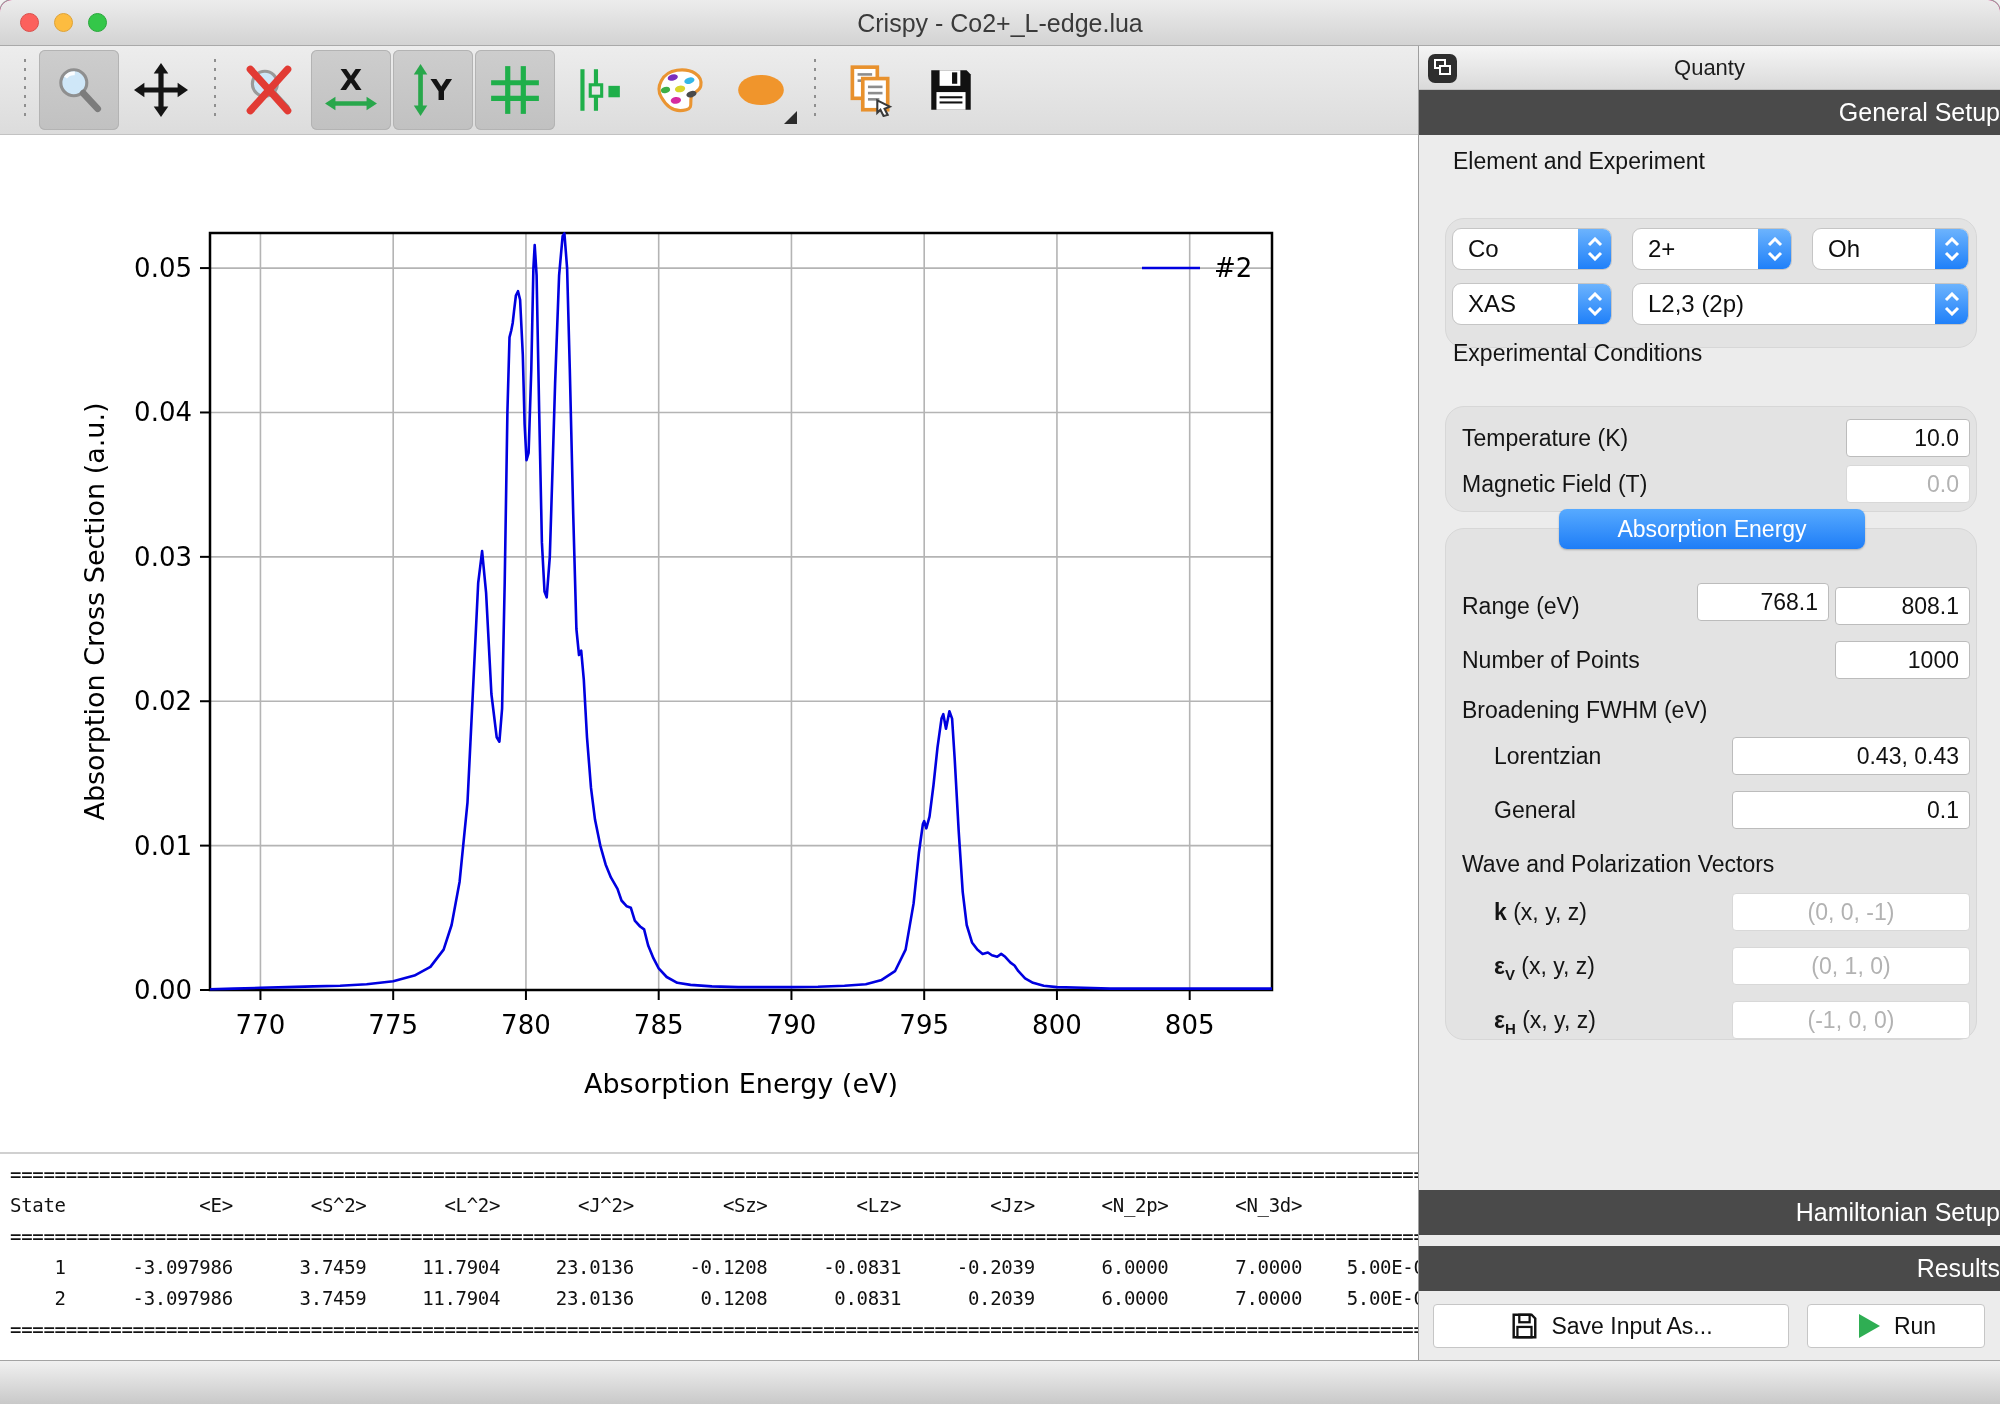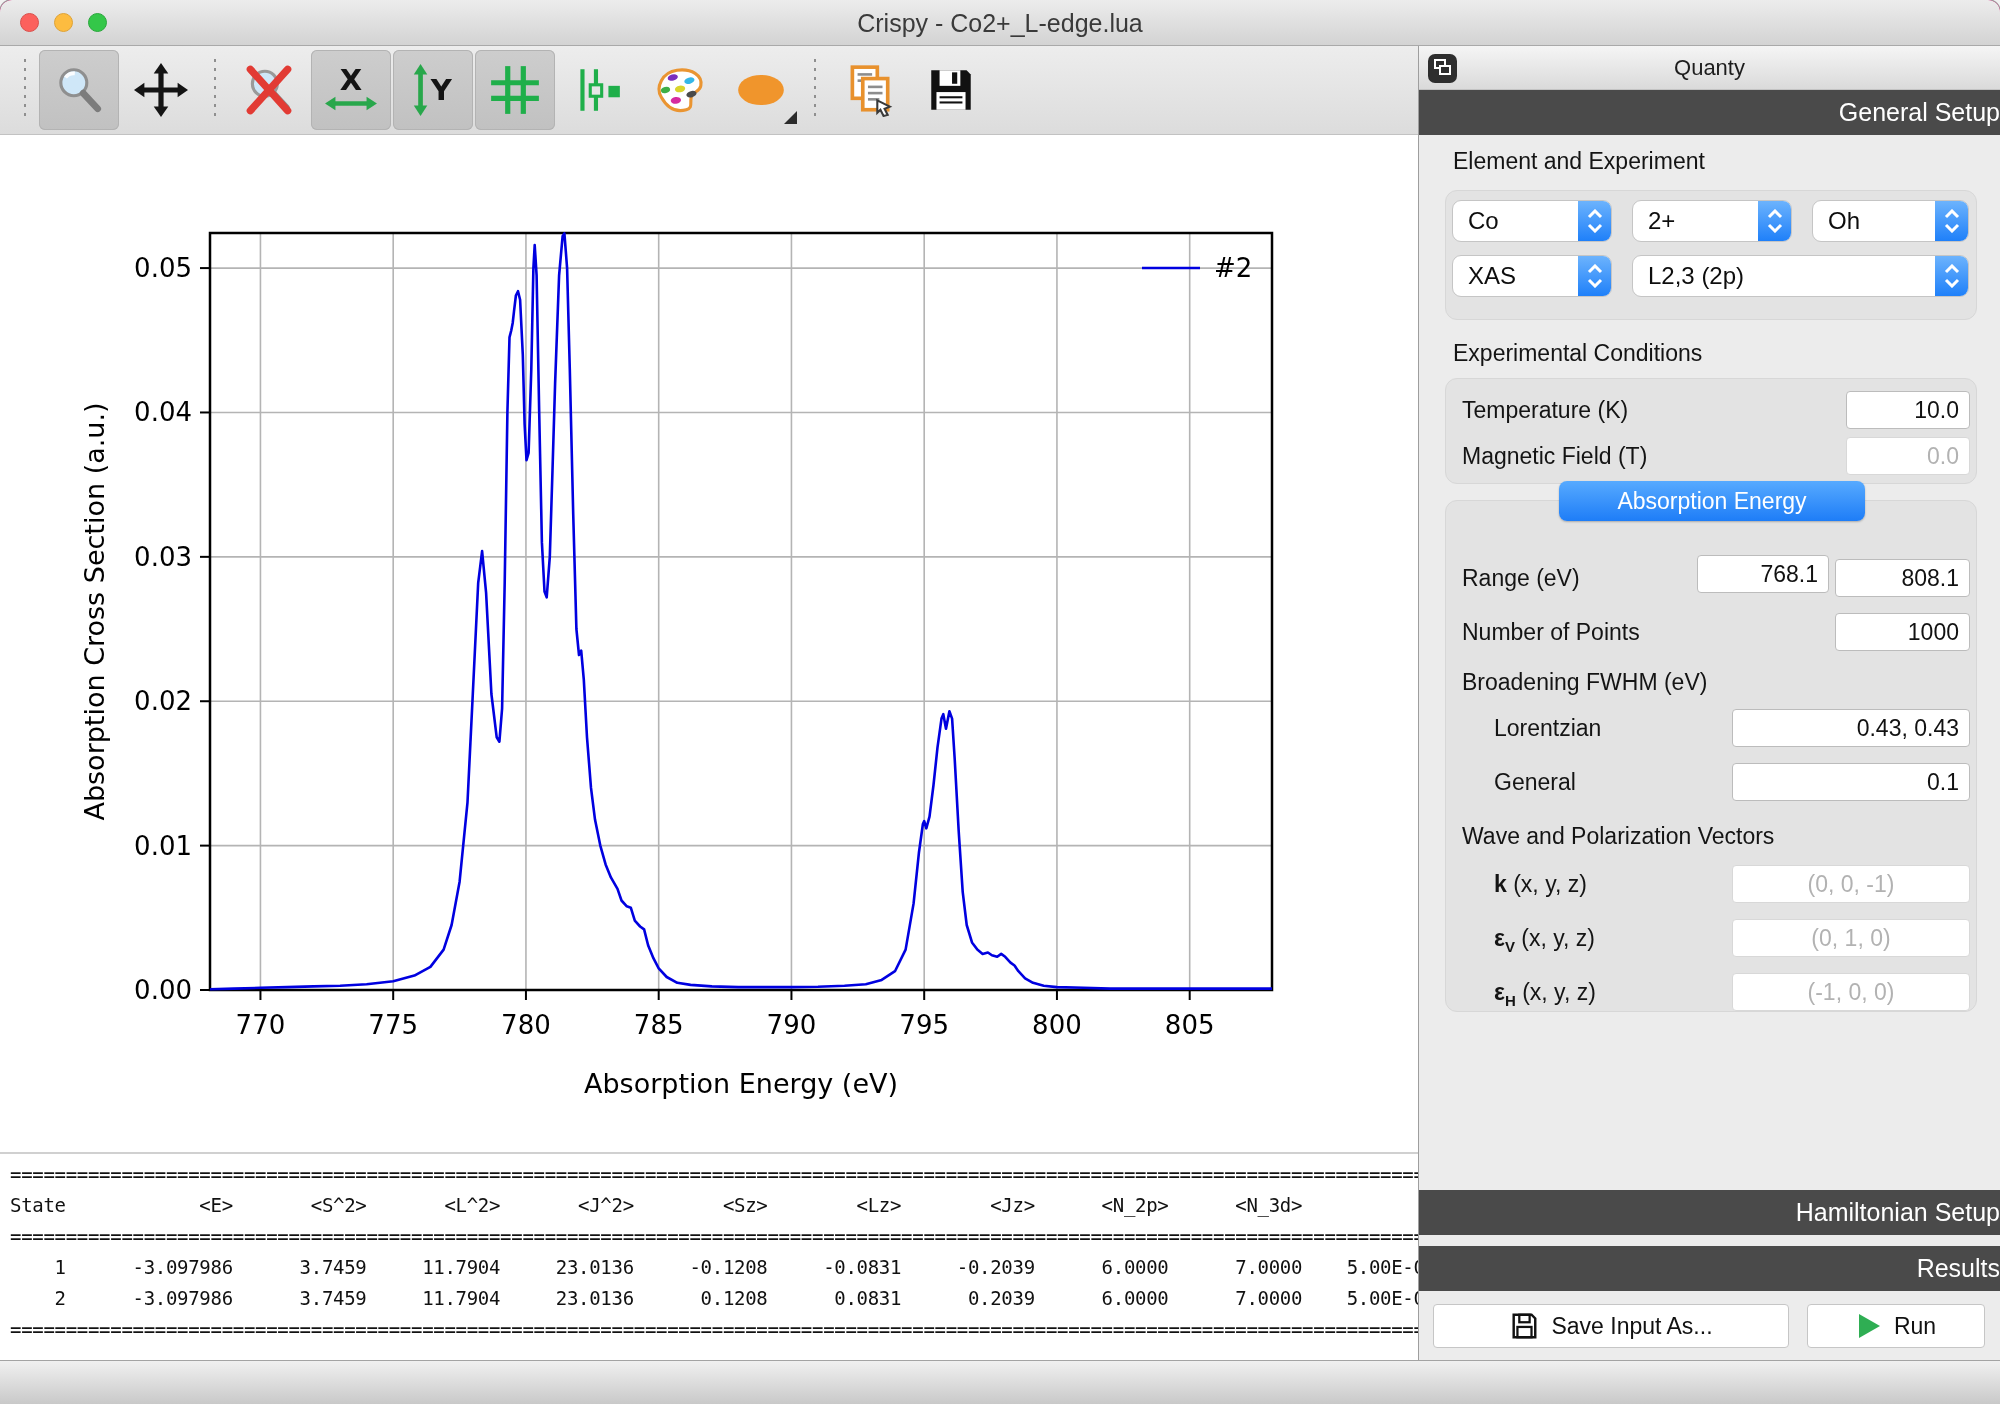--- a/index.html
+++ b/index.html
@@ -47,21 +47,21 @@
   .dock-title .txt { position:absolute; left:0; right:0; top:9px; text-align:center;
     font-size:22px; color:#1d1d1d; }
   .float-btn { position:absolute; left:9px; top:8px; width:29px; height:29px; border-radius:7px;
     background:#2e2e2e; }
   .float-btn .w1, .float-btn .w2 { position:absolute; border:2px solid #fff; background:#2e2e2e; }
   .float-btn .w1 { left:6px; top:5px; width:12px; height:10px; }
   .float-btn .w2 { left:11px; top:11px; width:12px; height:10px; }
   .sec-header { position:absolute; left:0; width:100%; height:45px; background:#4a4a4a;
     color:#fff; font-size:25px; line-height:45px; padding-left:16px;text-align:right; }
   .plabel { position:absolute; font-size:23px; color:#141414; white-space:nowrap; }
-  .groupbox { position:absolute; background:#e3e3e3; border:1px solid #d7d7d7; border-radius:12px; }
+  .groupbox { position:absolute; background:#e3e3e3; border:1px solid #d7d7d7; border-radius:19px;margin-top:28px; }
   .field { position:absolute; height:38px; background:#fff; border:1px solid #bcbcbc;
     border-radius:4px; font-size:23px; color:#111; text-align:right; padding:0 10px;
     font-family:"Liberation Sans", sans-serif; }
   .field.disabled { border-color:#d8d8d8; color:#b2b2b2; }
   .field.centered { text-align:center; }
   .dropdown { position:absolute; height:42px; background:#fff; border:1px solid #c5c5c5;
     border-radius:9px; display:flex; align-items:center; overflow:hidden; }
   .dropdown .dd-text { flex:1; font-size:24px; color:#0d0d0d; padding-left:15px; }
   .dropdown .dd-cap { width:33px; align-self:stretch;
     background:linear-gradient(#6cb3fd,#1f80f9); display:flex; flex-direction:column;

